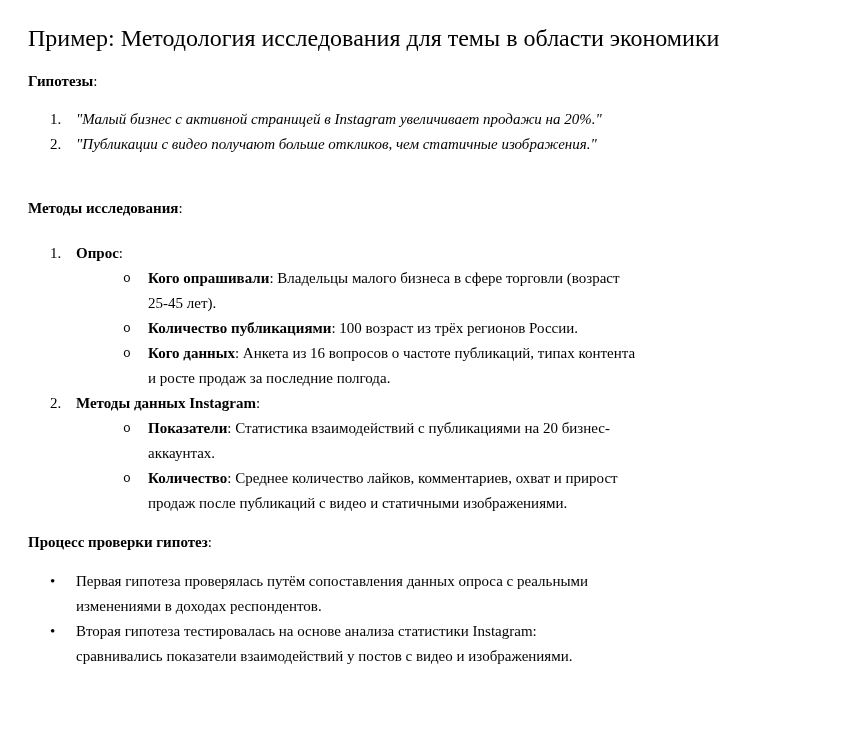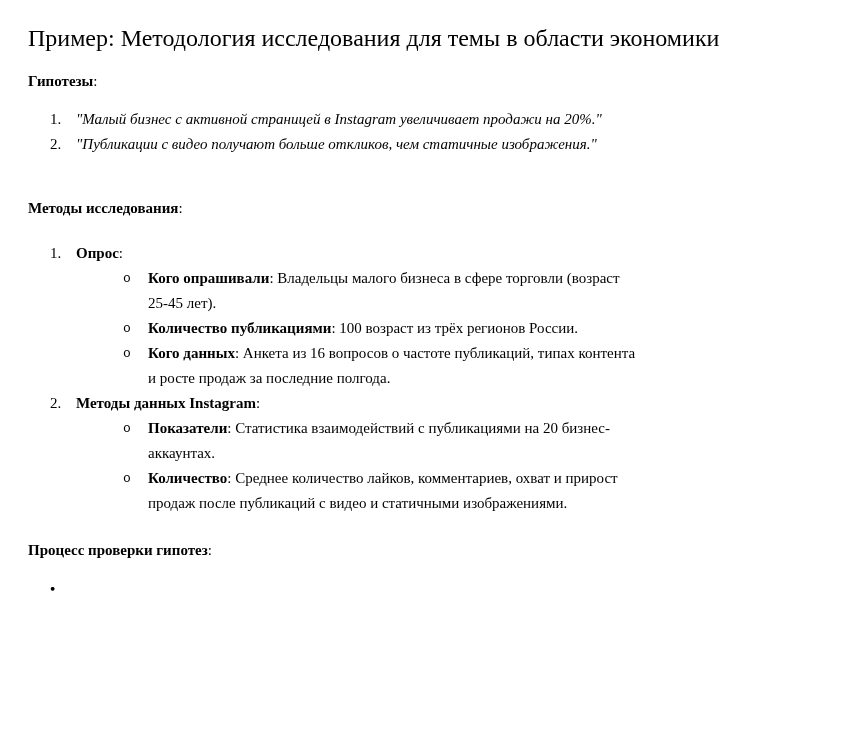--- a/index.html
+++ b/index.html
@@ -49,21 +49,21 @@
 
   .sub-list > li { position: relative; padding-left: 72px; }
   .sub-marker {
     position: absolute;
     left: 47px;
     top: 0;
     font-family: "Liberation Mono", "DejaVu Sans Mono", monospace;
     font-size: 13px;
   }
 
-  .process-heading { margin-top: 22px; }
+  .process-heading { margin-top: 14px; }
   .process-list { margin-top: 14px; }
   .process-list > li { position: relative; padding-left: 48px; }
   .bullet {
     position: absolute;
     left: 22px;
     top: 0;
   }
 </style>
 </head>
 <body>
@@ -132,19 +132,23 @@
     </li>
   </ol>
 
   <div class="section-heading process-heading">
     <span class="entry-label">Процесс проверки гипотез</span><span>:</span>
   </div>
 
   <ul class="process-list">
     <li>
       <span class="bullet">•</span>
+      <span class="entry-text">Первая гипотеза проверялась путём сопоставления данных опроса с реальными
+изменениями в доходах респондентов.</span>
     </li>
     <li>
       <span class="bullet">•</span>
+      <span class="entry-text">Вторая гипотеза тестировалась на основе анализа статистики Instagram:
+сравнивались показатели взаимодействий у постов с видео и изображениями.</span>
     </li>
   </ul>
 
 </div>
 
 </body></html>

